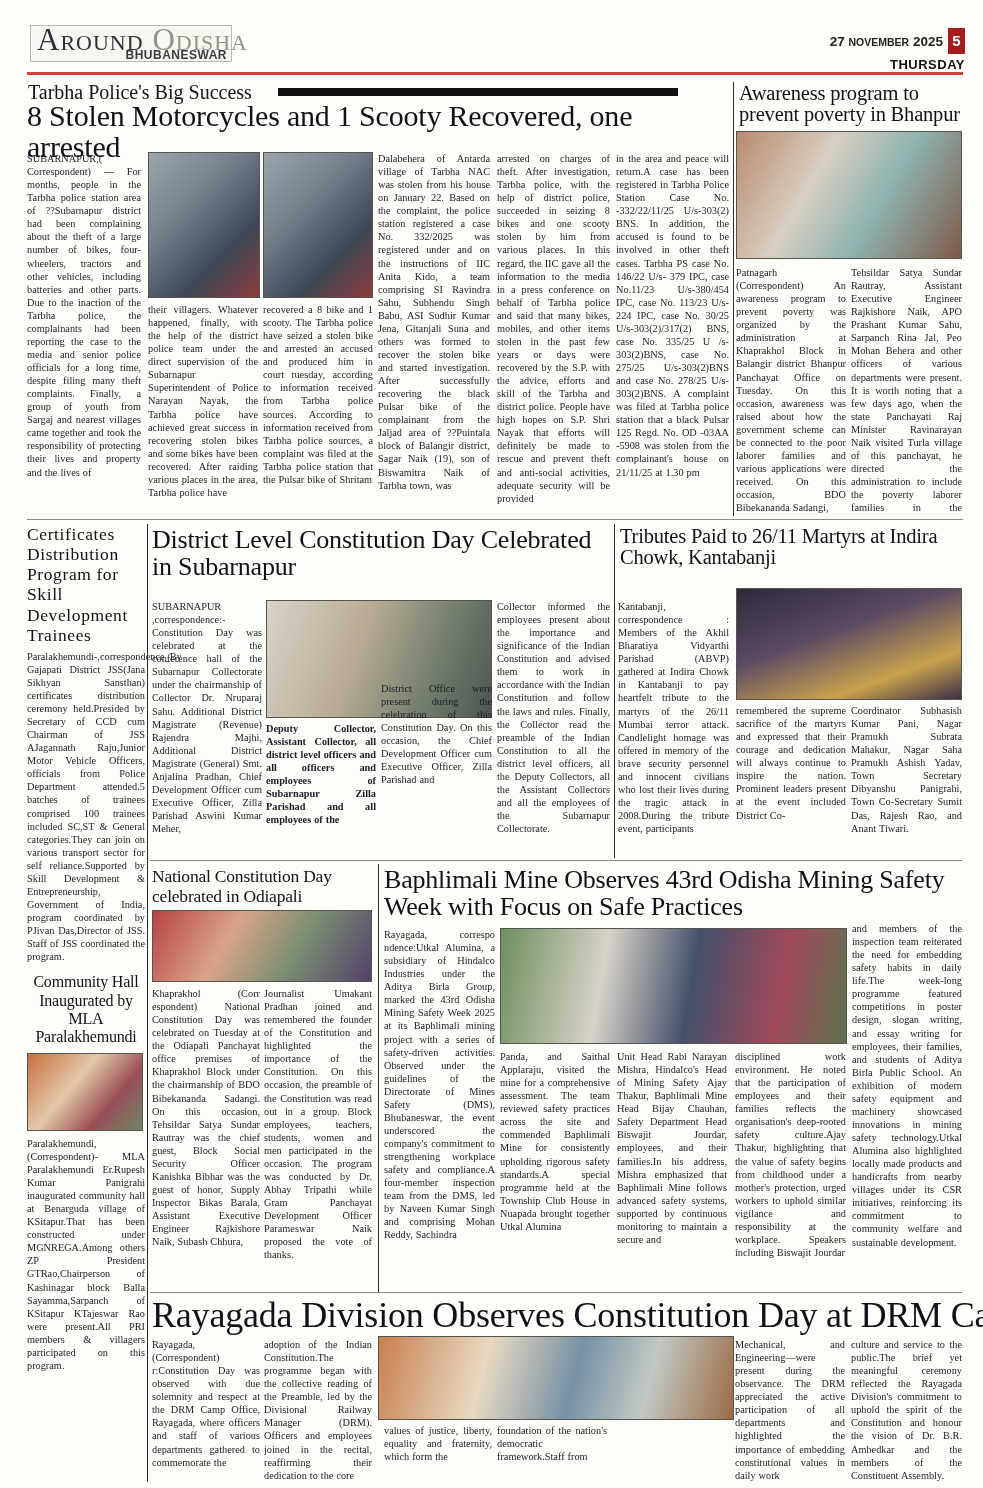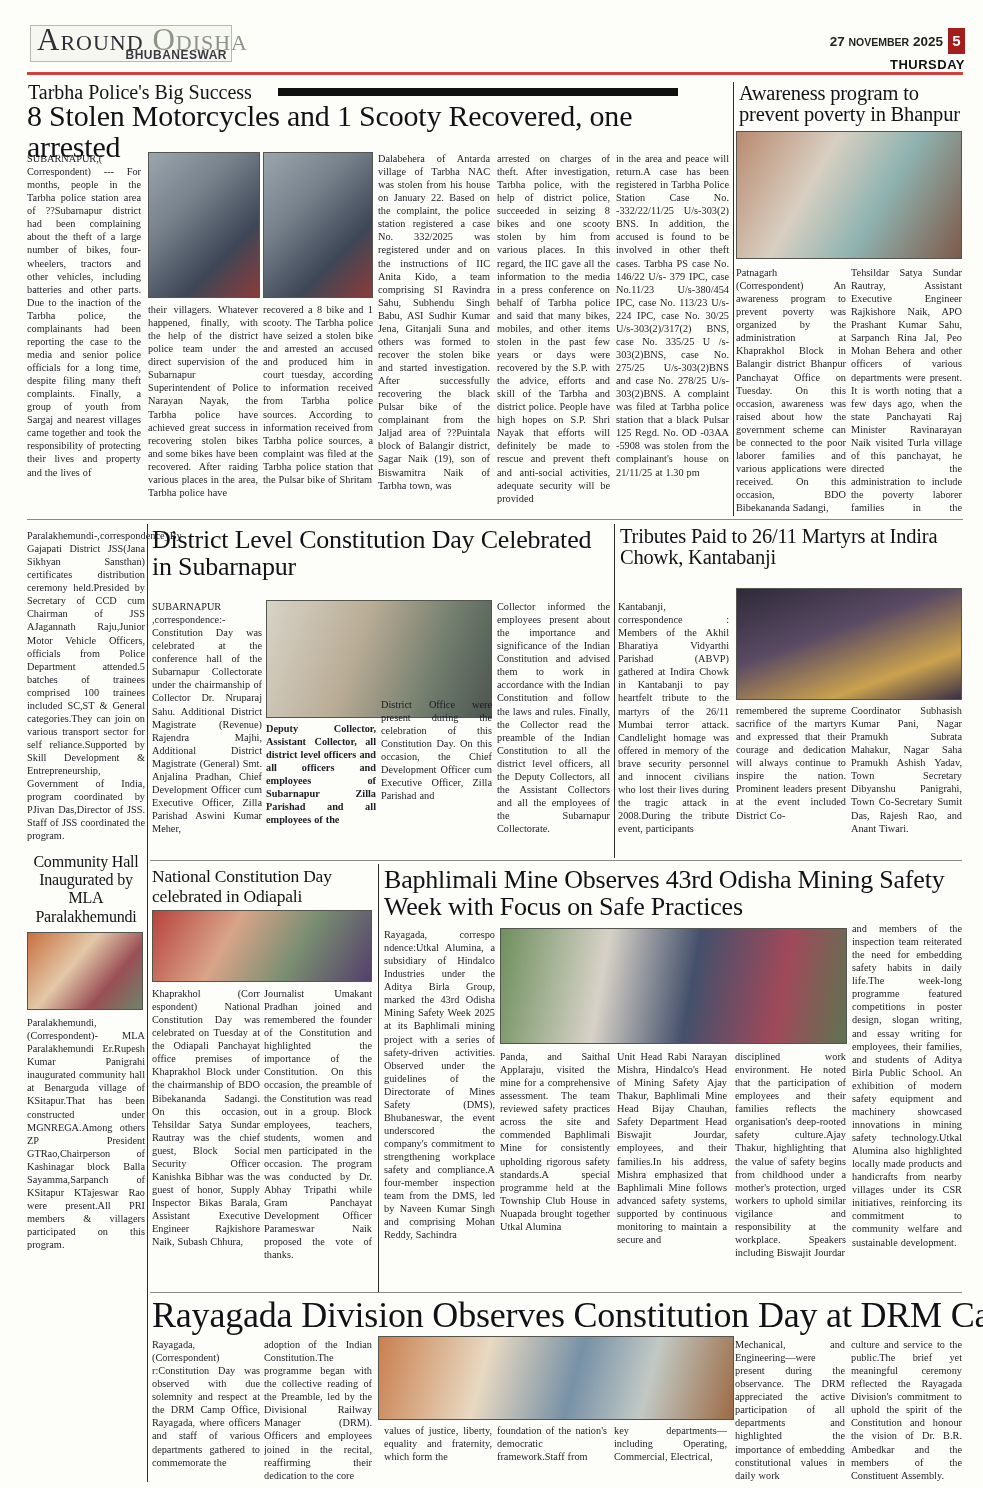--- a/index.html
+++ b/index.html
@@ -86,32 +86,33 @@
   <div class="vrule" style="left:733px;top:82px;height:434px;"></div>
 
   <div class="abs headline h21" style="left:739px;top:83px;width:224px;">Awareness program to prevent poverty in Bhanpur</div>
   <div class="photo ph-meeting" style="left:736px;top:131px;width:226px;height:128px;"></div>
   <div class="col" style="left:736px;top:266px;width:110px;height:248px;">Patnagarh (Correspondent) An awareness program to prevent poverty was organized by the administration at Khaprakhol Block in Balangir district Bhanpur Panchayat Office on Tuesday. On this occasion, awareness was raised about how the government scheme can be connected to the poor laborer families and various applications were received. On this occasion, BDO Bibekananda Sadangi,</div>
   <div class="col" style="left:851px;top:266px;width:111px;height:248px;">Tehsildar Satya Sundar Rautray, Assistant Executive Engineer Rajkishore Naik, APO Prashant Kumar Sahu, Sarpanch Rina Jal, Peo Mohan Behera and other officers of various departments were present. It is worth noting that a few days ago, when the state Panchayati Raj Minister Ravinarayan Naik visited Turla village of this panchayat, he directed the administration to include the poverty laborer families in the government scheme.</div>
 
   <div class="hrule" style="left:27px;top:519px;width:936px;"></div>
 
   <div class="leftrail">
+    <div class="headline h19" style="line-height:1.15;letter-spacing:.6px;">Certificates Distribution Program for Skill Development Trainees</div>
     <div class="col-flow" style="margin-top:5px;">Paralakhemundi-,correspondence_By Gajapati District JSS(Jana Sikhyan Sansthan) certificates distribution ceremony held.Presided by Secretary of CCD cum Chairman of JSS AJagannath Raju,Junior Motor Vehicle Officers, officials from Police Department attended.5 batches of trainees comprised 100 trainees included SC,ST &amp; General categories.They can join on various transport sector for self reliance.Supported by Skill Development &amp; Entrepreneurship, Government of India, program coordinated by PJivan Das,Director of JSS. Staff of JSS coordinated the program.</div>
     <div class="headline h165" style="margin-top:10px;line-height:1.15;">Community Hall Inaugurated by MLA Paralakhemundi</div>
     <div class="photo ph-hall" style="position:relative;margin-top:6px;width:116px;height:78px;"></div>
     <div class="col-flow" style="margin-top:6px;">Paralakhemundi, (Correspondent)- MLA Paralakhemundi Er.Rupesh Kumar Panigrahi inaugurated community hall at Benarguda village of KSitapur.That has been constructed under MGNREGA.Among others ZP President GTRao,Chairperson of Kashinagar block Balla Sayamma,Sarpanch of KSitapur KTajeswar Rao were present.All PRI members &amp; villagers participated on this program.</div>
   </div>
   <div class="vrule" style="left:147px;top:524px;height:958px;"></div>
 
   <div class="abs headline h27" style="left:152px;top:526px;width:458px;">District Level Constitution Day Celebrated in Subarnapur</div>
   <div class="col" style="left:152px;top:600px;width:110px;height:256px;">SUBARNAPUR ,correspondence:- Constitution Day was celebrated at the conference hall of the Subarnapur Collectorate under the chairmanship of Collector Dr. Nruparaj Sahu. Additional District Magistrate (Revenue) Rajendra Majhi, Additional District Magistrate (General) Smt. Anjalina Pradhan, Chief Development Officer cum Executive Officer, Zilla Parishad Aswini Kumar Meher,</div>
   <div class="photo ph-conf" style="left:266px;top:600px;width:226px;height:118px;"></div>
   <div class="col" style="left:266px;top:722px;width:110px;height:134px;font-weight:bold;">Deputy Collector, Assistant Collector, all district level officers and all officers and employees of Subarnapur Zilla Parishad and all employees of the</div>
-  <div class="col" style="left:381px;top:698px;width:111px;height:134px;">District Office were present during the celebration of this Constitution Day. On this occasion, the Chief Development Officer cum Executive Officer, Zilla Parishad and</div>
+  <div class="col" style="left:381px;top:682px;width:111px;height:134px;">District Office were present during the celebration of this Constitution Day. On this occasion, the Chief Development Officer cum Executive Officer, Zilla Parishad and</div>
   <div class="col" style="left:497px;top:600px;width:113px;height:256px;">Collector informed the employees present about the importance and significance of the Indian Constitution and advised them to work in accordance with the Indian Constitution and follow the laws and rules. Finally, the Collector read the preamble of the Indian Constitution to all the district level officers, all the Deputy Collectors, all the Assistant Collectors and all the employees of the Subarnapur Collectorate.</div>
   <div class="vrule" style="left:614px;top:524px;height:334px;"></div>
 
   <div class="abs headline h21" style="left:620px;top:526px;width:342px;">Tributes Paid to 26/11 Martyrs at Indira Chowk, Kantabanji</div>
   <div class="col" style="left:618px;top:600px;width:111px;height:258px;">Kantabanji, correspondence : Members of the Akhil Bharatiya Vidyarthi Parishad (ABVP) gathered at Indira Chowk in Kantabanji to pay heartfelt tribute to the martyrs of the 26/11 Mumbai terror attack. Candlelight homage was offered in memory of the brave security personnel and innocent civilians who lost their lives during the tragic attack in 2008.During the tribute event, participants</div>
   <div class="photo ph-candle" style="left:736px;top:588px;width:226px;height:112px;"></div>
   <div class="col" style="left:736px;top:704px;width:110px;height:154px;">remembered the supreme sacrifice of the martyrs and expressed that their courage and dedication will always continue to inspire the nation. Prominent leaders present at the event included District Co-</div>
   <div class="col" style="left:851px;top:704px;width:111px;height:154px;">Coordinator Subhasish Kumar Pani, Nagar Pramukh Subrata Mahakur, Nagar Saha Pramukh Ashish Yadav, Town Secretary Dibyanshu Panigrahi, Town Co-Secretary Sumit Das, Rajesh Rao, and Anant Tiwari.</div>
 
   <div class="hrule" style="left:150px;top:860px;width:812px;"></div>
@@ -131,17 +132,16 @@
   <div class="col" style="left:852px;top:922px;width:110px;height:368px;">and members of the inspection team reiterated the need for embedding safety habits in daily life.The week-long programme featured competitions in poster design, slogan writing, and essay writing for employees, their families, and students of Aditya Birla Public School. An exhibition of modern safety equipment and machinery showcased innovations in mining safety technology.Utkal Alumina also highlighted locally made products and handicrafts from nearby villages under its CSR initiatives, reinforcing its commitment to community welfare and sustainable development.</div>
 
   <div class="hrule" style="left:150px;top:1292px;width:812px;"></div>
 
   <div class="abs headline h28" style="left:152px;top:1297px;width:810px;">Rayagada Division Observes Constitution Day at DRM Camp Office</div>
   <div class="col" style="left:152px;top:1338px;width:108px;height:148px;">Rayagada, (Correspondent) r:Constitution Day was observed with due solemnity and respect at the DRM Camp Office, Rayagada, where officers and staff of various departments gathered to commemorate the</div>
   <div class="col" style="left:264px;top:1338px;width:108px;height:148px;">adoption of the Indian Constitution.The programme began with the collective reading of the Preamble, led by the Divisional Railway Manager (DRM). Officers and employees joined in the recital, reaffirming their dedication to the core</div>
   <div class="photo ph-rail" style="left:378px;top:1336px;width:356px;height:84px;"></div>
   <div class="col" style="left:497px;top:1424px;width:110px;height:62px;">foundation of the nation's democratic framework.Staff from</div>
   <div class="col" style="left:384px;top:1424px;width:108px;height:62px;">values of justice, liberty, equality and fraternity, which form the</div>
-  <div class="col" style="left:614px;top:1424px;width:113px;height:62px;">key departments— including Operating, Commercial, Electrical,</div>
   <div class="col" style="left:735px;top:1338px;width:110px;height:148px;">Mechanical, and Engineering—were present during the observance. The DRM appreciated the active participation of all departments and highlighted the importance of embedding constitutional values in daily work</div>
   <div class="col" style="left:851px;top:1338px;width:111px;height:148px;">culture and service to the public.The brief yet meaningful ceremony reflected the Rayagada Division's commitment to uphold the spirit of the Constitution and honour the vision of Dr. B.R. Ambedkar and the members of the Constituent Assembly.</div>
 
 </div>
 
 </body></html>

